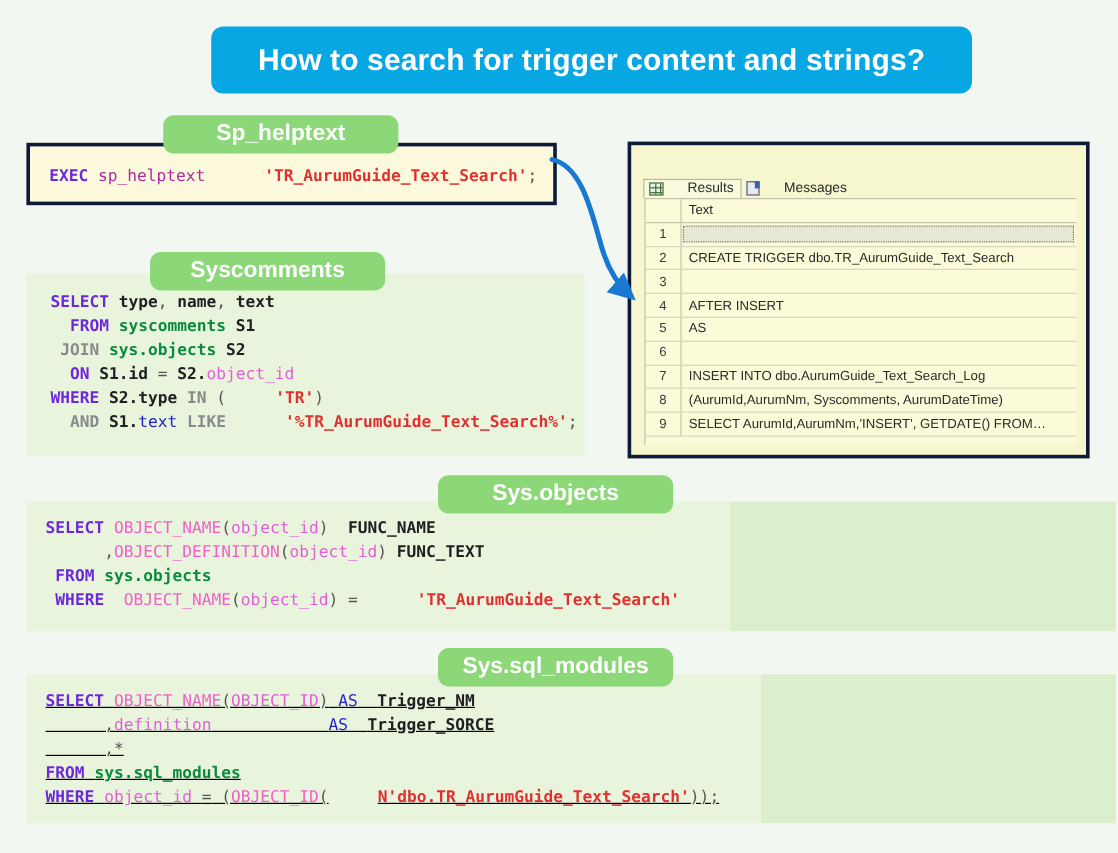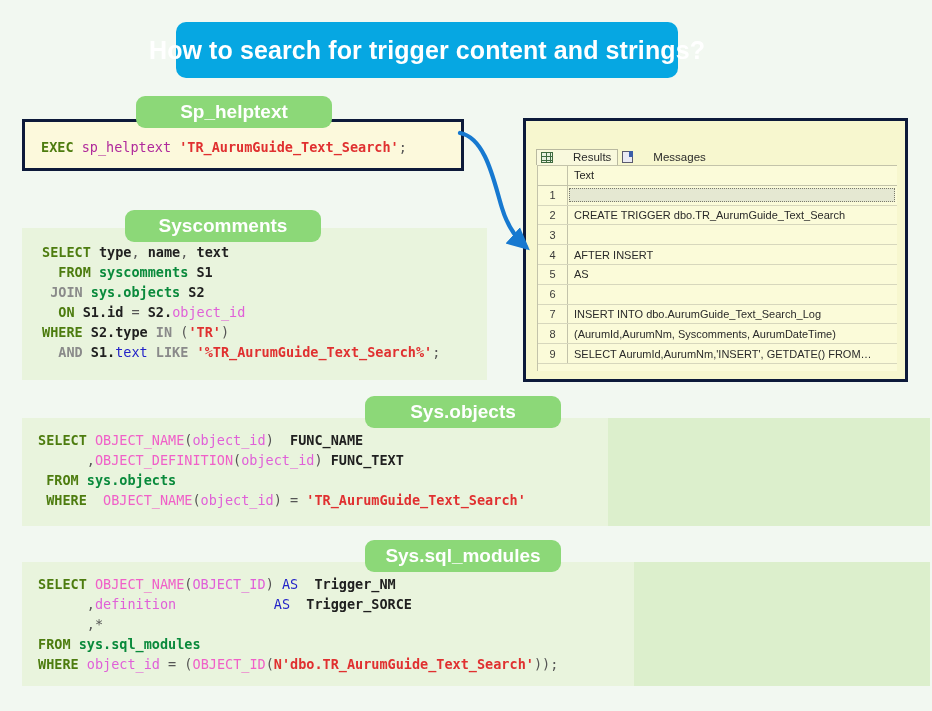--- a/index.html
+++ b/index.html
@@ -13,21 +13,21 @@
     font-family: "Liberation Sans", sans-serif;
     position: relative;
     overflow: hidden;
   }
 
   
   .title-banner {
     position: absolute;
     left: 176px;
     top: 22px;
-    width: 502px;
+    width: 634px;
     height: 56px;
     background: #06a7e2;
     border-radius: 10px;
     display: flex;
     align-items: center;
     justify-content: center;
     box-sizing: border-box;
   }
   .title-banner .title-text {
     color: #ffffff;
@@ -120,27 +120,28 @@
     background: #dcefcc;
     z-index: 2;
   }
   #block-sysmodules {
     left: 22px;
     top: 562px;
     width: 612px;
     height: 124px;
     background: #e9f4dd;
     padding: 12px 0 0 16px;
-  }
-
-  
-  .kw   { color: #4d7c0f; font-weight: bold; }   
+    text-decoration: underline;
+  }
+
+  
+  .kw   { color: #6d28d9; font-weight: bold; }   
   .kw2  { color: #8a8a8a; font-weight: bold; }   
   .fn   { color: #b02a9c; }                      
-  .str  { color: #e03030; font-weight: bold; }   
+  .str  { color: #e03030; font-weight: bold; margin-left: 41px; }   
   .tbl  { color: #0a8a3c; font-weight: bold; }   
   .col  { color: #e060d8; }                      
   .pink { color: #f060c8; }
   .op   { color: #555555; }
   .blue { color: #2323c8; }
   .dark { color: #202020; font-weight: bold; text-align: center; }
 
   
   #results-panel {
     position: absolute;

